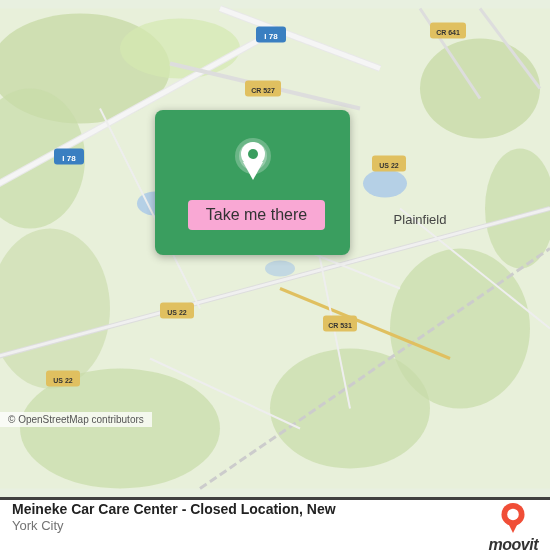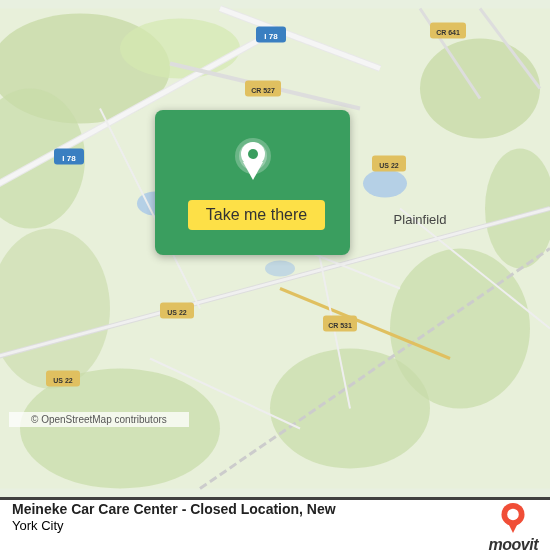--- a/index.html
+++ b/index.html
@@ -45,21 +45,21 @@
     }
 
     #pin-icon {
       margin-bottom: 10px;
     }
 
     #take-me-there-label {
       color: white;
       font-size: 18px;
       font-weight: 500;
-      background-color: #fde047;
+      background-color: #f9a8d4;
       color: #333;
       padding: 6px 18px;
       border-radius: 4px;
       font-size: 16px;
       margin-left: 8px;
     }
 
     
     #info-bar {
       width: 550px;
@@ -78,21 +78,21 @@
 
     #location-name {
       font-size: 14px;
       font-weight: 600;
       color: #222;
       line-height: 1.3;
     }
 
     #location-city {
       font-size: 13px;
-      color: #000000;
+      color: #737373;
     }
 
     #moovit-logo {
       display: flex;
       flex-direction: column;
       align-items: center;
       justify-content: center;
       margin-left: 10px;
       font-style: italic;
     }
@@ -105,25 +105,25 @@
     }
 
     #moovit-pin {
       width: 36px;
       height: 36px;
     }
 
     #copyright-bar {
       position: absolute;
       bottom: 70px;
-      left: 9px;
+      left: 0;
       background: rgba(255,255,255,0.75);
       font-size: 10px;
       color: #555;
-      padding: 2px 22px;
+      padding: 2px 8px;
     }
   </style>
 </head>
 <body>
 
 <div id="map-container">
 
   <svg id="map-svg" viewBox="0 0 550 480" xmlns="http://www.w3.org/2000/svg">
 
     <rect width="550" height="480" fill="#e8f0da"></rect>

